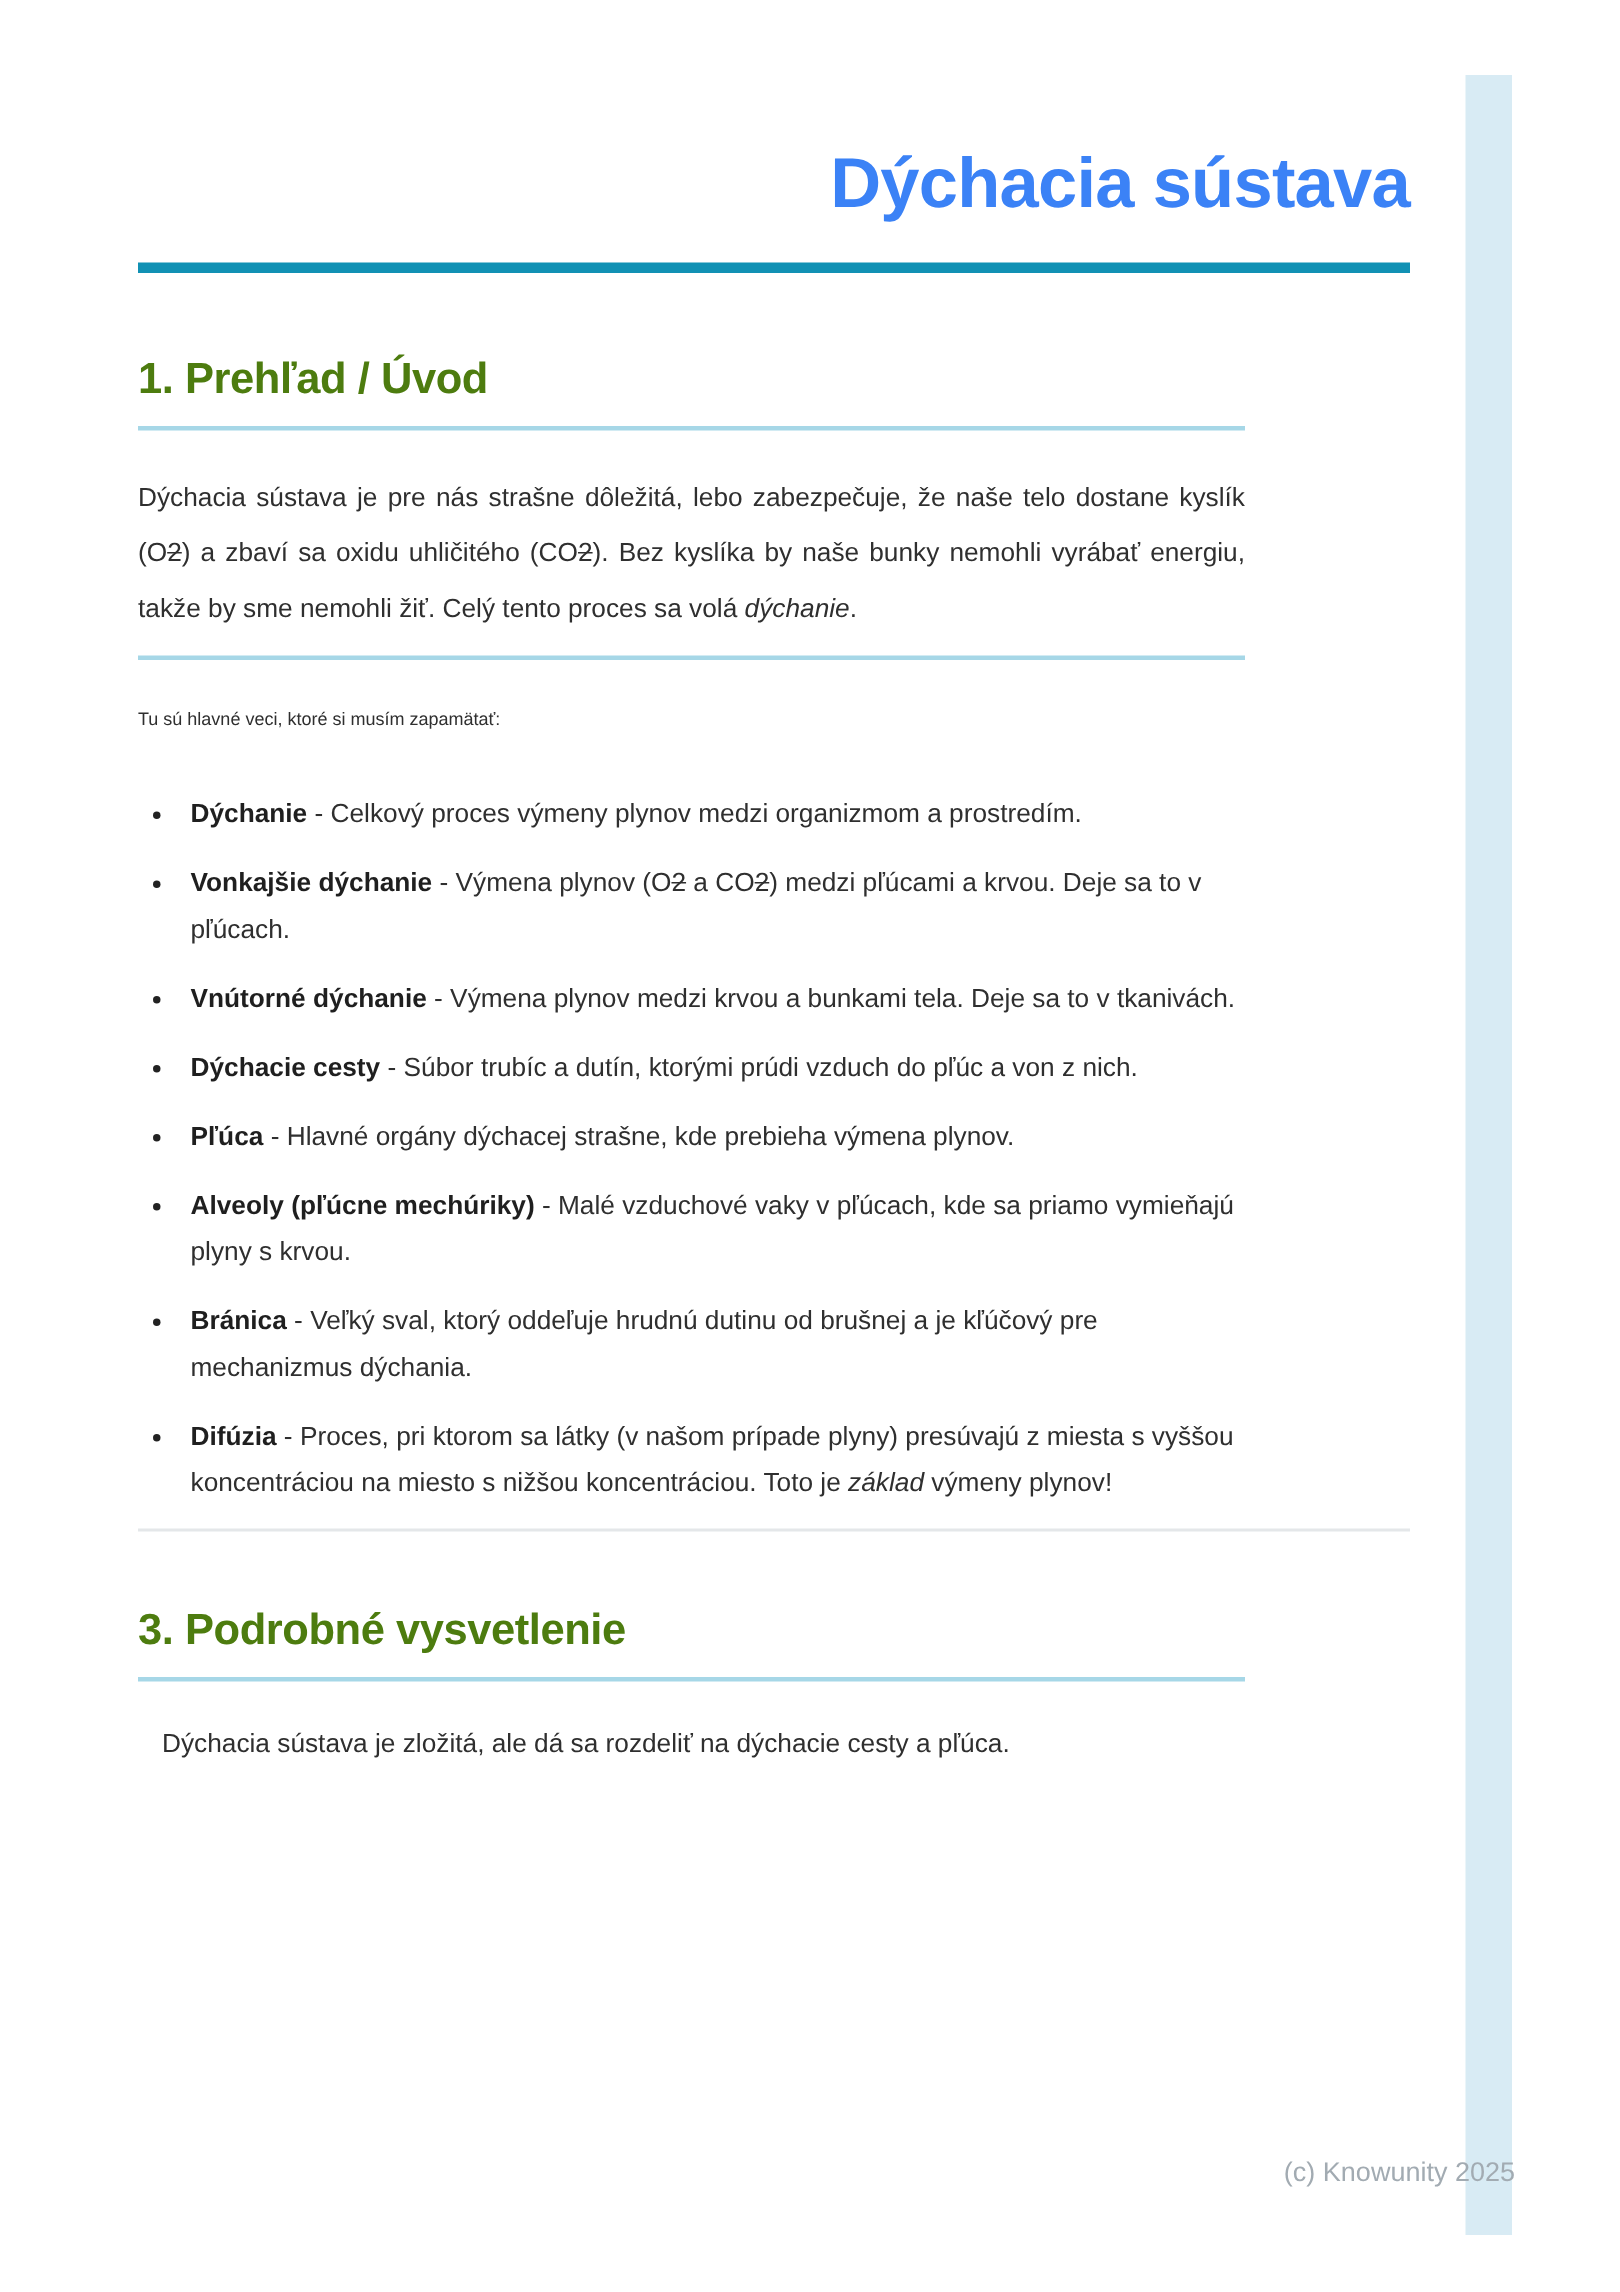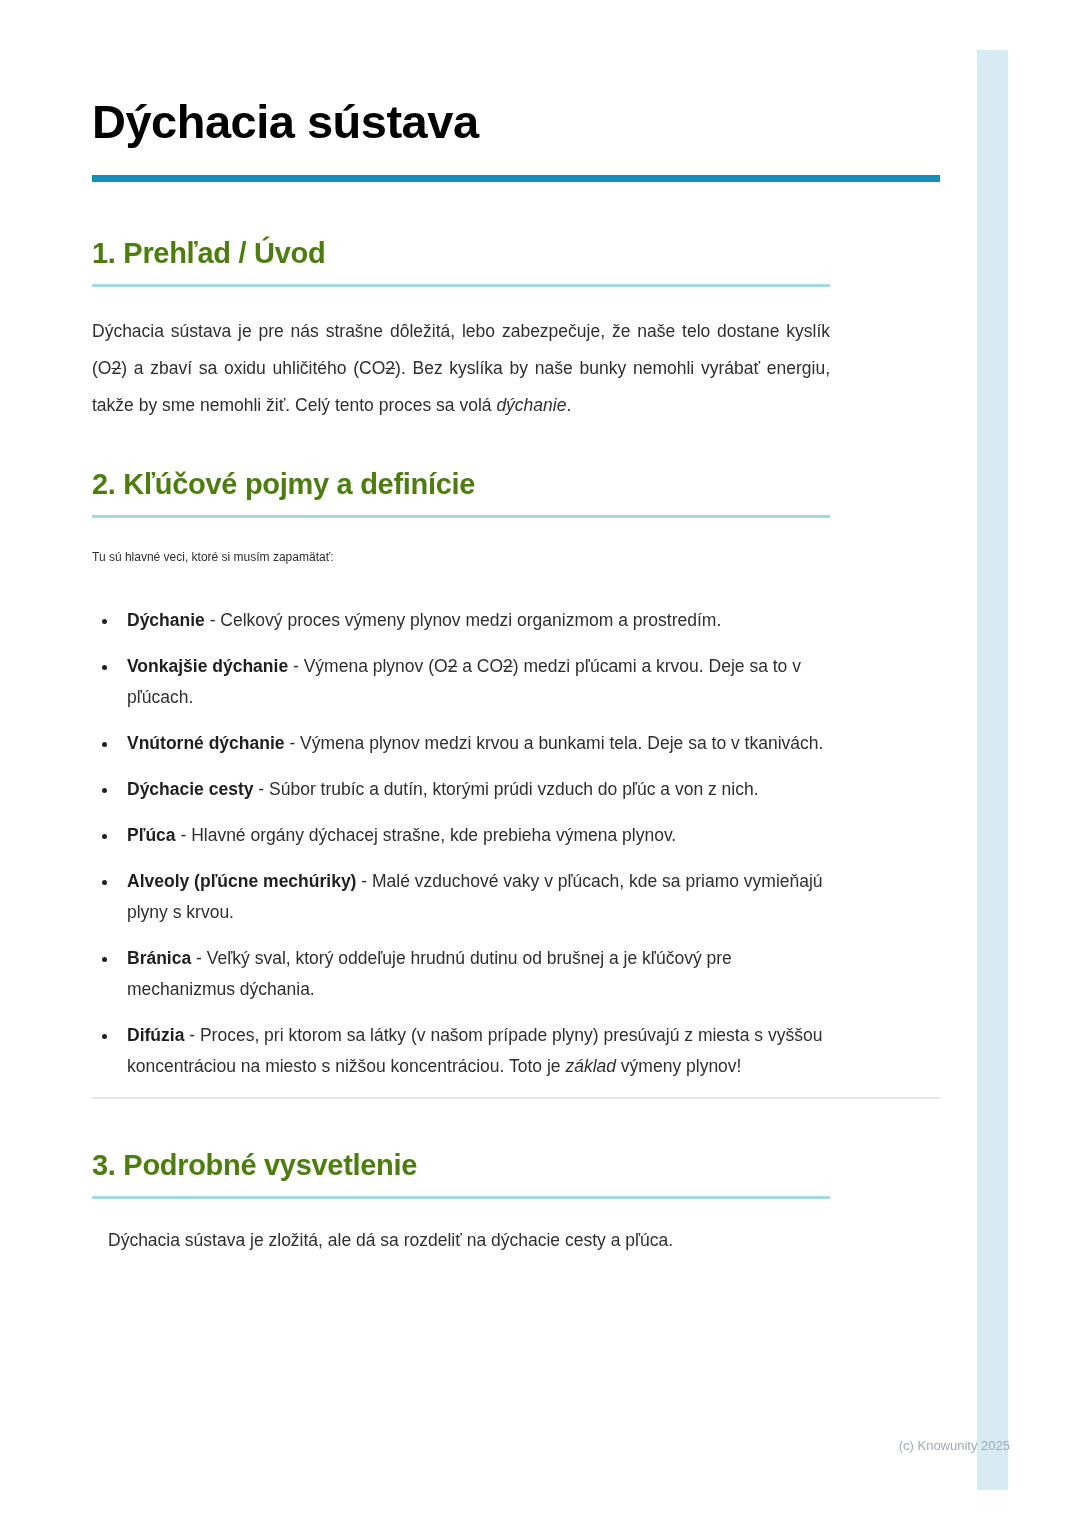--- a/index.html
+++ b/index.html
@@ -25,21 +25,22 @@
     top: 96px;
     left: 92px;
     width: 848px;
     z-index: 1;
   }
   h1.doc-title {
     font-size: 47px;
     line-height: 52px;
     font-weight: 800;
     letter-spacing: -0.5px;
-    color: #000000;
+    color: #3b82f6;
+    text-align: right;
   }
   .rule-thick {
     width: 848px;
     height: 7px;
     background: #1191b4;
     margin-top: 27px;
   }
   h2.section-heading {
     font-size: 29px;
     line-height: 36px;
@@ -95,41 +96,40 @@
     width: 738px;
     margin-top: 26px;
     font-size: 17.5px;
     line-height: 30px;
     margin-left: 16px;
   }
   .footer-credit {
     position: absolute;
     top: 1438px;
     right: 70px;
-    font-size: 13px;
+    font-size: 18px;
     color: #a2abb2;
     z-index: 2;
   }
 </style>
 </head>
 <body>
 
 <div class="side-strip"></div>
 
 <div class="content">
 
   <h1 class="doc-title">Dýchacia sústava</h1>
   <div class="rule-thick"></div>
 
   <h2 class="section-heading h2-first">1. Prehľad / Úvod</h2>
   <div class="rule-light"></div>
 
   <p class="lead"><span>Dýchacia sústava je pre nás strašne dôležitá, lebo zabezpečuje, že naše telo dostane kyslík (O</span><span class="strike">2</span><span>) a zbaví sa oxidu uhličitého (CO</span><span class="strike">2</span><span>). Bez kyslíka by naše bunky nemohli vyrábať energiu, takže by sme nemohli žiť. Celý tento proces sa volá </span><span class="em">dýchanie</span><span>.</span></p>
 
-  <h2 class="section-heading h2-next">2. Kľúčové pojmy a definície</h2>
   <div class="rule-light"></div>
 
   <p class="list-intro">Tu sú hlavné veci, ktoré si musím zapamätať:</p>
 
   <ul class="def-list">
     <li><span class="term">Dýchanie</span><span> - Celkový proces výmeny plynov medzi organizmom a prostredím.</span></li>
 
     <li><span class="term">Vonkajšie dýchanie</span><span> - Výmena plynov (O</span><span class="strike">2</span><span> a CO</span><span class="strike">2</span><span>) medzi pľúcami a krvou. Deje sa to v pľúcach.</span></li>
 
     <li><span class="term">Vnútorné dýchanie</span><span> - Výmena plynov medzi krvou a bunkami tela. Deje sa to v tkanivách.</span></li>

